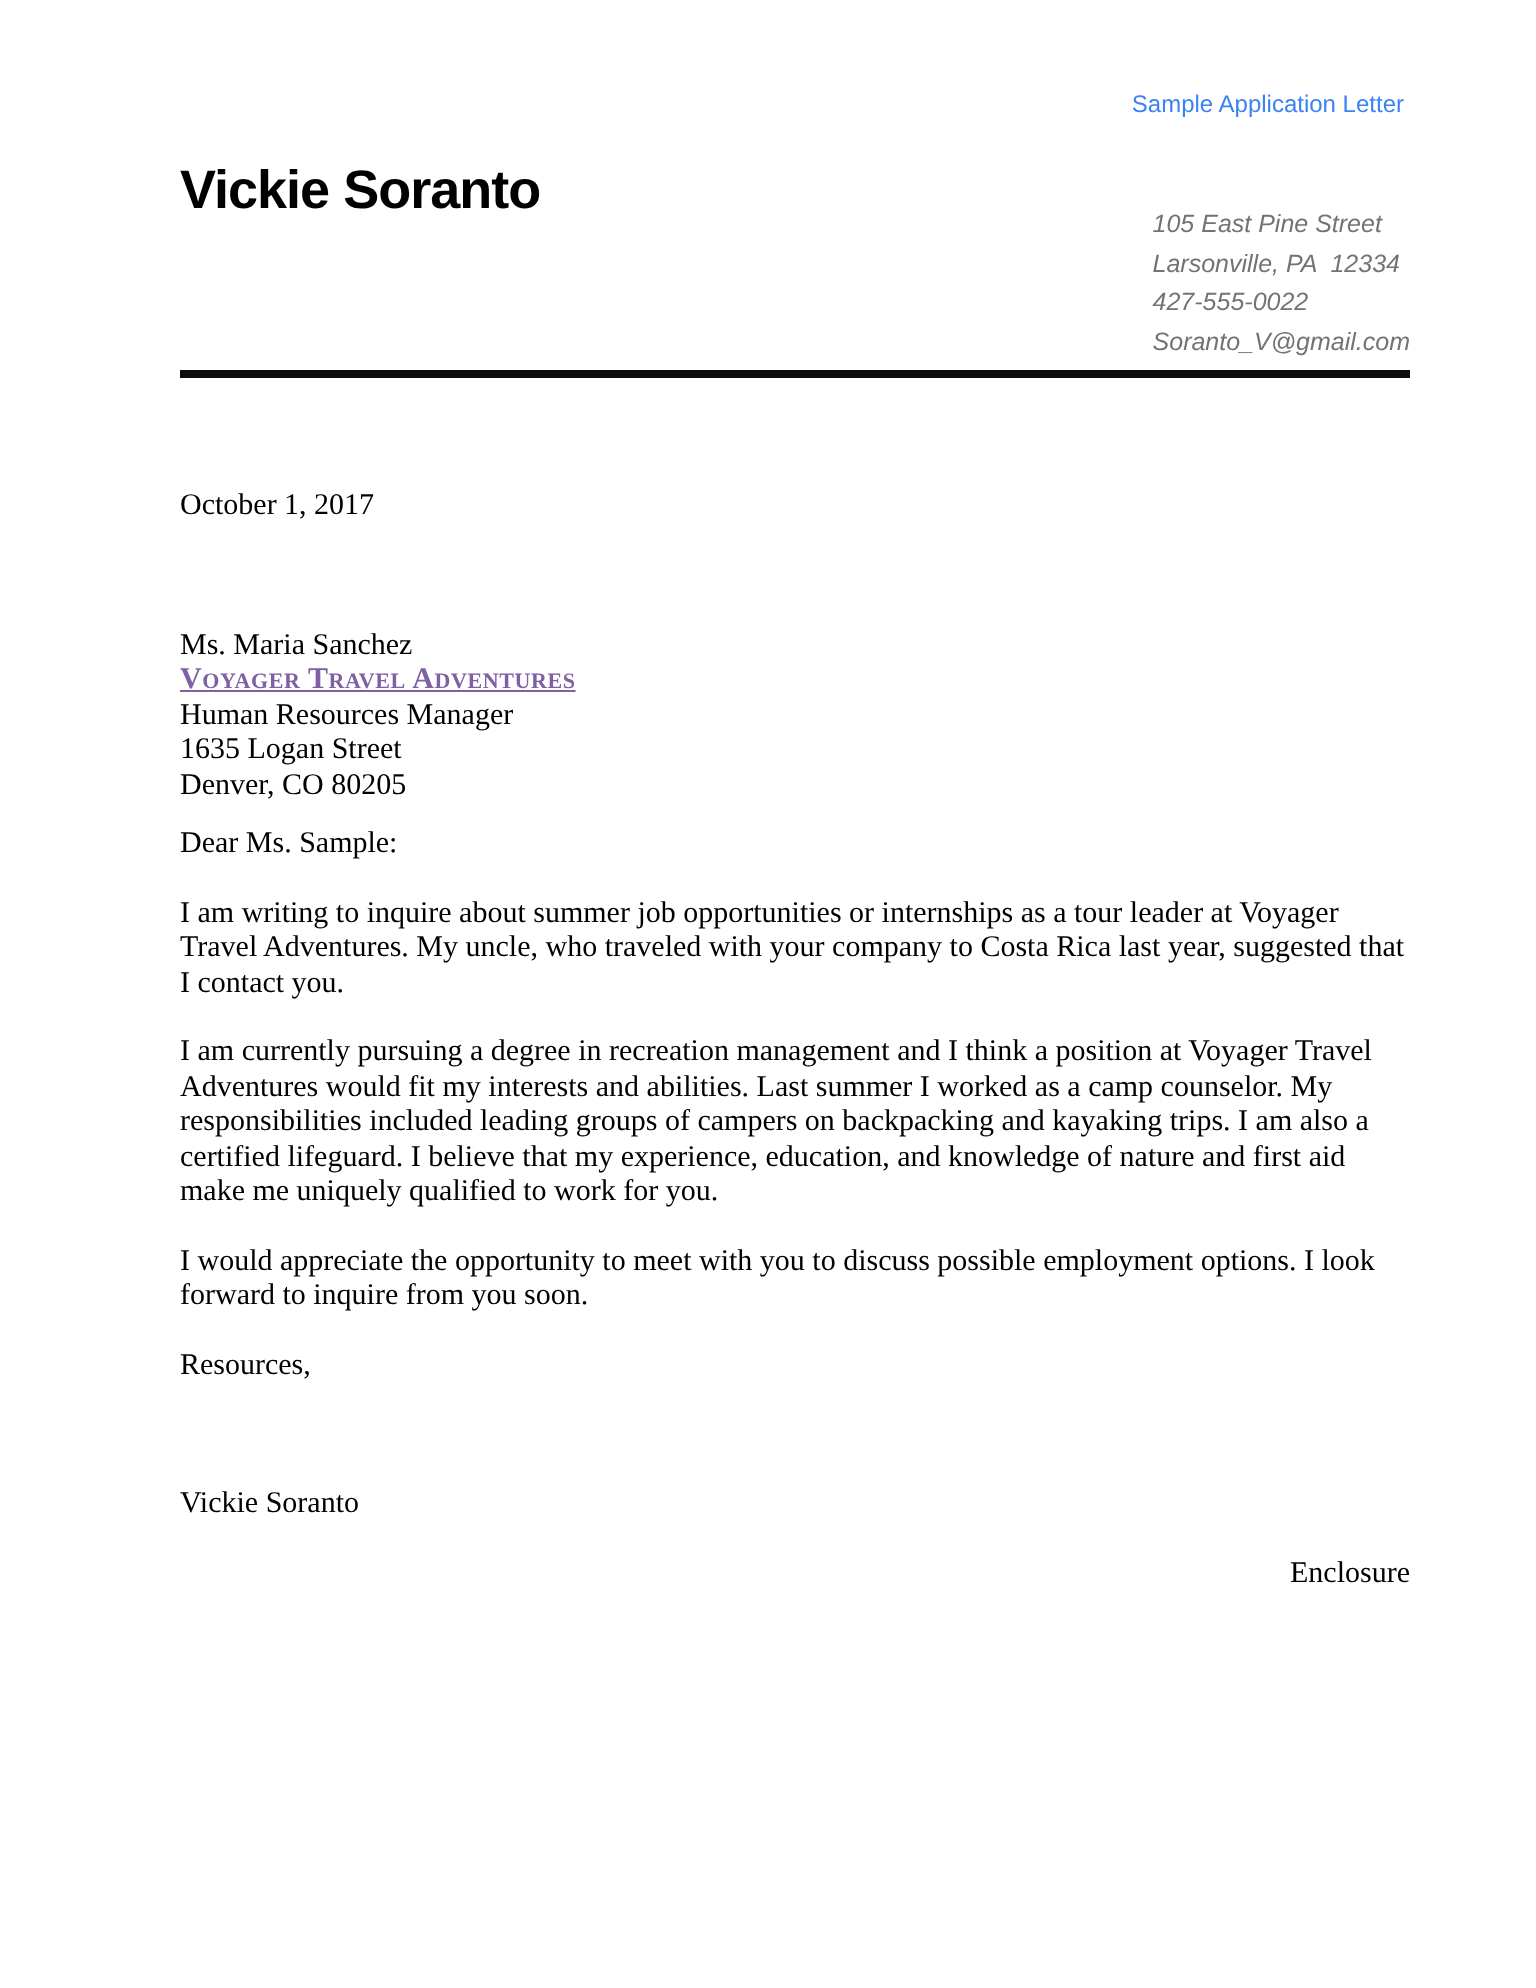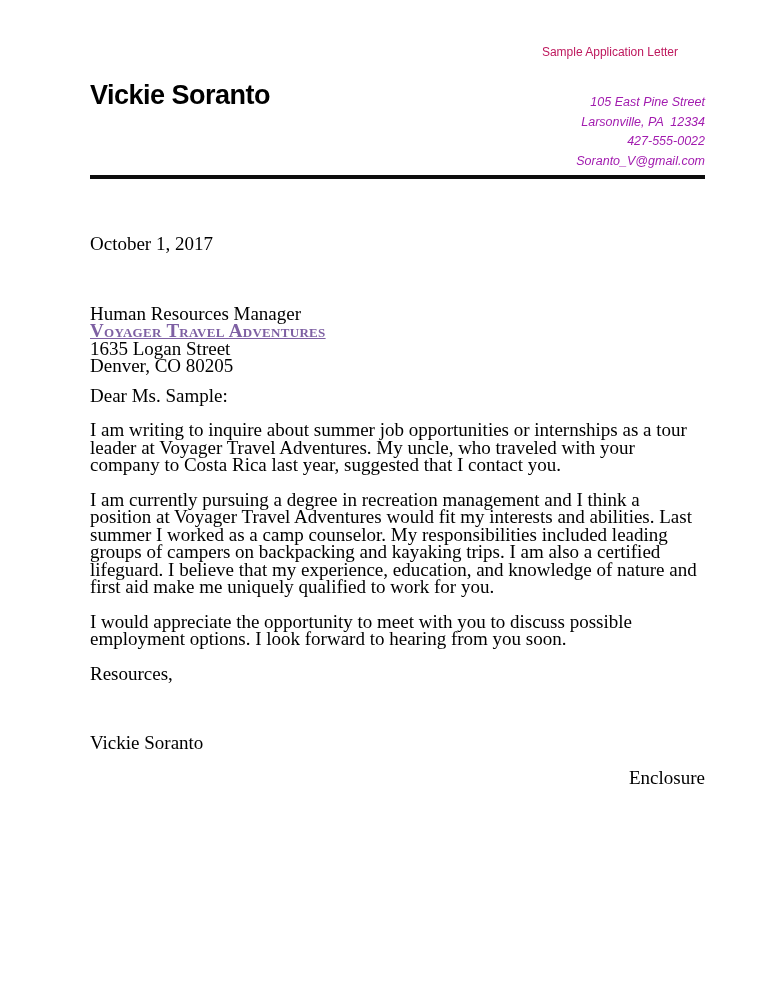--- a/index.html
+++ b/index.html
@@ -12,58 +12,57 @@
     overflow: hidden;
   }
   .page {
     position: relative;
     width: 768px;
     height: 994px;
     background: #ffffff;
   }
   .corner-label {
     margin-top: 45px;
-    padding-right: 90px;
+    padding-right: 66px;
     text-align: right;
     font-family: "Liberation Sans", sans-serif;
     font-size: 12px;
-    color: #be185d;
+    color: #3b82f6;
   }
   .letterhead {
     display: flex;
     justify-content: space-between;
     align-items: flex-start;
     margin: 22px 63px 0 90px;
   }
   .letterhead-name {
     font-family: "Liberation Sans", sans-serif;
     font-weight: bold;
     font-size: 27px;
     letter-spacing: -0.5px;
     color: #000000;
     line-height: 1.1;
   }
   .letterhead-contact {
-    margin-top: 12px;
-    text-align: right;
+    margin-top: 22px;
     font-family: "Liberation Sans", sans-serif;
     font-style: italic;
     font-size: 12.5px;
     line-height: 19.5px;
-    color: #a21caf;
+    color: #737373;
   }
   .contact-line { white-space: pre-wrap; }
   .rule {
     height: 4px;
     background: #0d0d0d;
     margin: 4px 63px 0 90px;
   }
   .letter-body {
     margin: 0 63px 0 90px;
-    font-size: 19px;
+    font-size: 15px;
     line-height: 17.5px;
   }
   .letter-body p { margin: 0 0 17px 0; }
   .date { margin-top: 56px !important; margin-bottom: 52px !important; }
   .recipient { margin-bottom: 12px; }
   .recipient div { line-height: 17.5px; }
   .company-link {
     font-variant: small-caps;
     font-weight: 600;
     letter-spacing: 0.3px;
@@ -90,33 +89,34 @@
     </div>
   </div>
 
   <div class="rule"></div>
 
   <div class="letter-body">
 
     <p class="date">October 1, 2017</p>
 
     <div class="recipient">
-      <div>Human Resources Manager</div>
+      <div>Ms. Maria Sanchez</div>
       <div>
         <span class="company-link" style="color: rgb(126, 96, 163); text-decoration-color: rgb(126, 96, 163);">Voyager Travel Adventures</span>
       </div>
+      <div>Human Resources Manager</div>
       <div>1635 Logan Street</div>
       <div>Denver, CO 80205</div>
     </div>
 
     <p>Dear Ms. Sample:</p>
 
     <p>I am writing to inquire about summer job opportunities or internships as a tour leader at Voyager Travel Adventures. My uncle, who traveled with your company to Costa Rica last year, suggested that I contact you.</p>
     <p>I am currently pursuing a degree in recreation management and I think a position at Voyager Travel Adventures would fit my interests and abilities. Last summer I worked as a camp counselor. My responsibilities included leading groups of campers on backpacking and kayaking trips. I am also a certified lifeguard. I believe that my experience, education, and knowledge of nature and first aid make me uniquely qualified to work for you.</p>
-    <p>I would appreciate the opportunity to meet with you to discuss possible employment options. I look forward to hearing from you soon.</p>
+    <p>I would appreciate the opportunity to meet with you to discuss possible employment options. I look forward to inquire from you soon.</p>
 
     <p>Resources,</p>
 
     <p class="signature">Vickie Soranto</p>
 
     <p class="enclosure">Enclosure</p>
 
   </div>
 
 </div>

